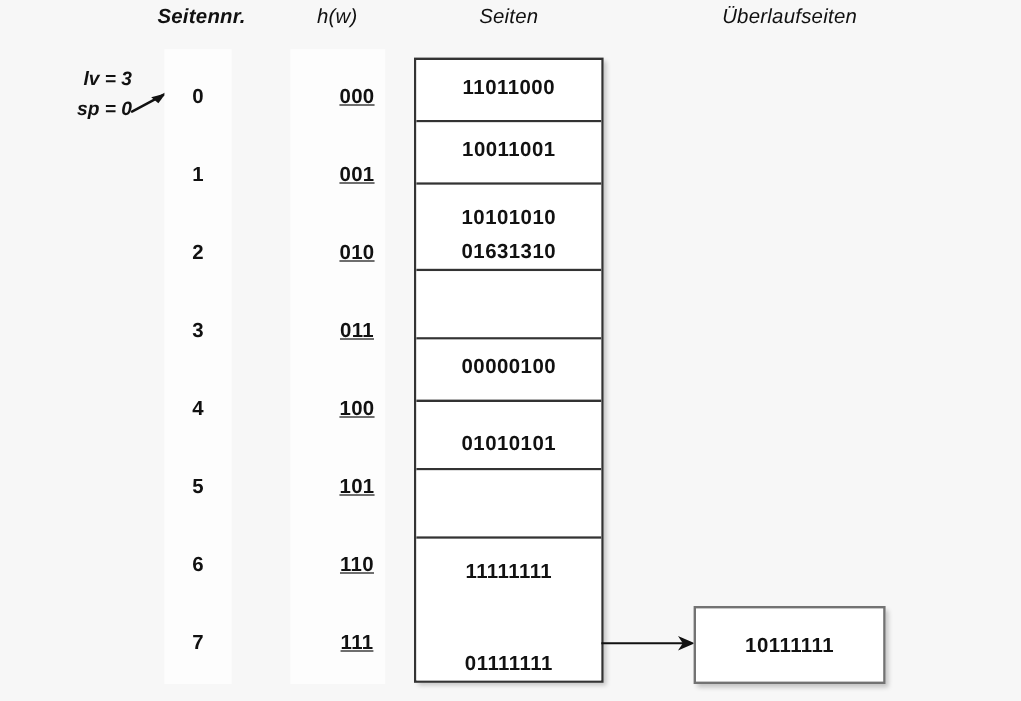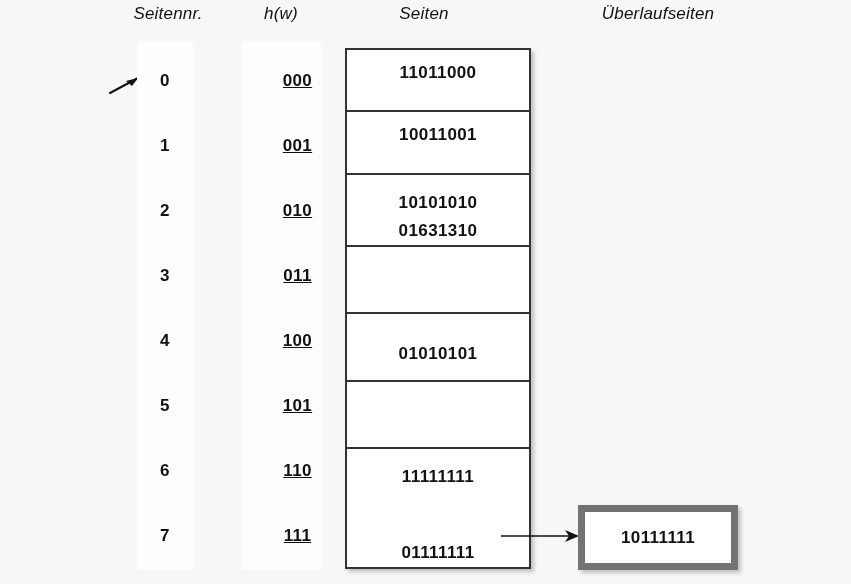--- a/index.html
+++ b/index.html
@@ -28,21 +28,21 @@
     position: absolute;
     font-style: italic;
     font-size: 17px;
     font-weight: 500;
     letter-spacing: 0.2px;
     color: #111111;
     text-align: center;
     white-space: nowrap;
     transform: translateX(-50%);
   }
-  #hdr-seitennr { left: 168px; top: 4px; }
+  #hdr-seitennr { left: 168px; top: 4px; font-weight: bold; }
   #hdr-hw       { left: 281px; top: 4px; }
   #hdr-seiten   { left: 424px; top: 4px; }
   #hdr-ueber    { left: 658px; top: 4px; }
 
   
   #params {
     position: absolute;
     left: 44px;
     top: 54px;
     font-style: italic;
@@ -95,21 +95,21 @@
     font-weight: 600;
     color: #111111;
     letter-spacing: 0.3px;
   }
 
   
   #page-table {
     position: absolute;
     left: 345px;
     top: 48px;
-    width: 186px;
+    width: 158px;
     height: 521px;
     border: 2px solid #333333;
     background: #ffffff;
     box-sizing: border-box;
     display: flex;
     flex-direction: column;
     box-shadow: 3px 3px 4px rgba(0,0,0,0.22);
   }
   .page-row {
     flex: 1 1 0;
@@ -133,21 +133,21 @@
     line-height: 28px;
   }
 
   
   #overflow-box {
     position: absolute;
     left: 578px;
     top: 505px;
     width: 160px;
     height: 65px;
-    border: 7px solid #737373;
+    border: 2px solid #737373;
     background: #ffffff;
     box-sizing: border-box;
     display: flex;
     align-items: center;
     justify-content: center;
     box-shadow: 3px 3px 4px rgba(0,0,0,0.22);
   }
   #overflow-box .page-entry { line-height: normal; }
 
   
@@ -162,20 +162,24 @@
 </head>
 <body>
 
 <div id="diagram">
 
   <div class="col-header" id="hdr-seitennr">Seitennr.</div>
   <div class="col-header" id="hdr-hw">h(w)</div>
   <div class="col-header" id="hdr-seiten">Seiten</div>
   <div class="col-header" id="hdr-ueber">Überlaufseiten</div>
 
+  <div id="params">
+    <div>lv = 3</div>
+    <div>sp = 0</div>
+  </div>
 
   <svg id="pointer-arrow" viewBox="0 0 36 26" xmlns="http://www.w3.org/2000/svg">
     <path d="M2 21 L30 6" stroke="#111111" stroke-width="2" fill="none" stroke-linecap="round"></path>
     <path d="M30 6 L18 9 L24 14 Z" fill="#111111"></path>
   </svg>
 
   <div class="col-strip" id="strip-seitennr"></div>
   <div class="col-strip" id="strip-hw"></div>
 
   <div class="num-col" id="col-seitennr">
@@ -205,20 +209,23 @@
       <div class="page-entry">11011000</div>
     </div>
     <div class="page-row single">
       <div class="page-entry">10011001</div>
     </div>
     <div class="page-row">
       <div class="page-entry">10101010</div>
       <div class="page-entry">01631310</div>
     </div>
     <div class="page-row"></div>
+    <div class="page-row single">
+      <div class="page-entry">00000100</div>
+    </div>
     <div class="page-row">
       <div class="page-entry">01010101</div>
     </div>
     <div class="page-row"></div>
     <div class="page-row">
       <div class="page-entry">11111111</div>
       <div class="page-entry">01111111</div>
     </div>
   </div>
 

